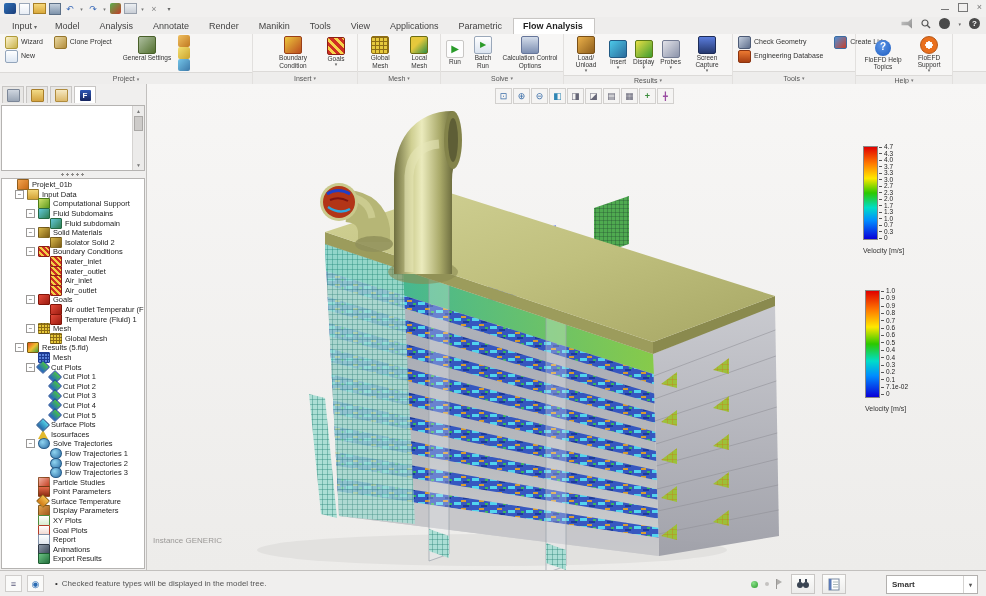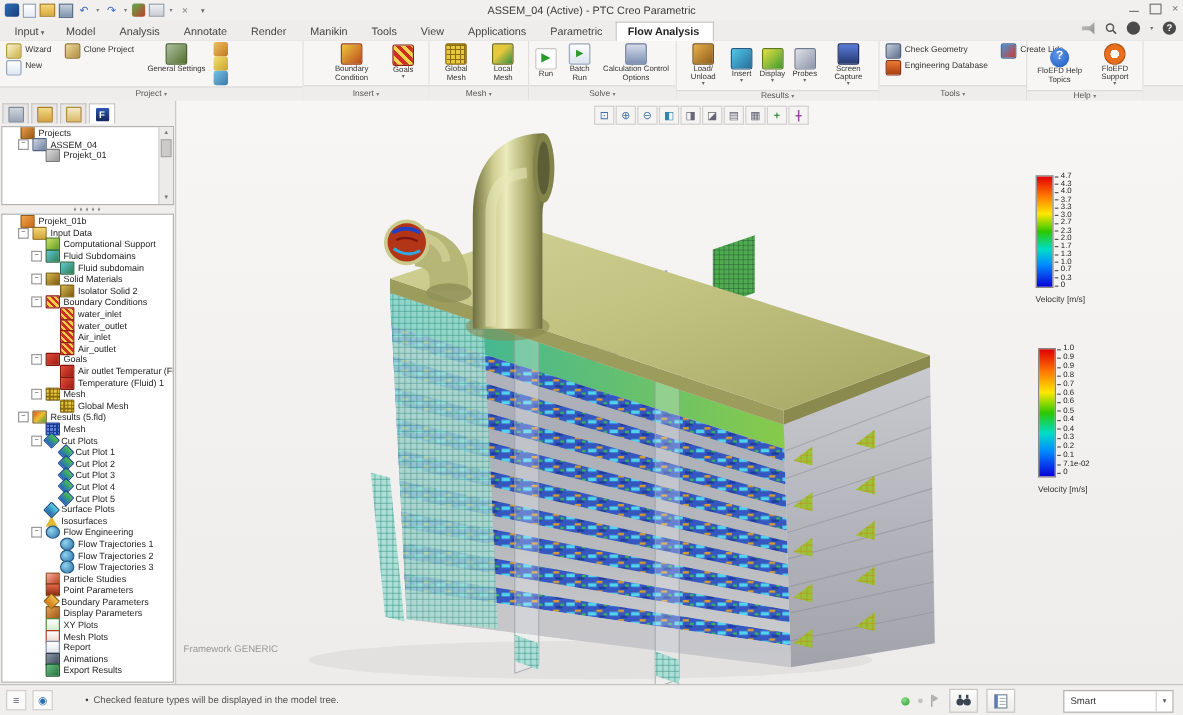--- a/index.html
+++ b/index.html
@@ -150,30 +150,30 @@
   .legend-b .lticks{height:110px;margin-top:-2px;}
   .tickrow{display:flex;align-items:center;gap:2px;}
   .tmark{width:3px;height:1px;background:#555;flex:none;}
   .ticklabel{font-size:6.5px;color:#222;line-height:1;}
   .ltitle{font-size:7px;color:#333;margin-top:7px;}
   
   .statusbar{position:absolute;left:0;top:570px;width:986px;height:26px;background:#f0efee;border-top:1px solid #c2c0be;}
   .sb-left{position:absolute;left:5px;top:4px;display:flex;align-items:center;gap:5px;}
   .sbi{width:15px;height:15px;border:1px solid #cfcdcb;background:#fafaf9;display:flex;align-items:center;justify-content:center;font-size:9px;color:#557;}
   .sbi[data-icon="search-tool"]{color:#2a6cb4;}
-  .sb-msg{font-size:8px;color:#555;margin-left:22px;white-space:nowrap;}
+  .sb-msg{font-size:8px;color:#555;margin-left:6px;white-space:nowrap;}
   .sb-msg .bullet{color:#333;margin-right:4px;}
   .sb-right{position:absolute;right:8px;top:3px;display:flex;align-items:center;gap:7px;}
   .greendot{width:7px;height:7px;border-radius:50%;background:radial-gradient(circle at 35% 30%,#8ae08a,#2a9b2a);}
   .graydot{width:4px;height:4px;border-radius:50%;background:#c4c2c0;}
   .flagicon{position:relative;width:8px;height:10px;}
   .flagicon::before{content:"";position:absolute;left:0;top:0;width:1px;height:10px;background:#9a9896;}
   .flagicon::after{content:"";position:absolute;left:1px;top:0;border-top:3px solid transparent;border-bottom:3px solid transparent;border-left:5px solid #b0aeac;}
   .sbbtn{width:22px;height:18px;border:1px solid #c9c7c5;background:linear-gradient(#fdfdfc,#ececeb);display:flex;align-items:center;justify-content:center;}
-  .smart-select{width:90px;height:17px;border:1px solid #b2b0ae;background:#fff;font-size:8px;color:#333;display:flex;align-items:center;}
+  .smart-select{width:90px;height:17px;border:1px solid #b2b0ae;background:#fff;font-size:8px;color:#333;display:flex;align-items:center;font-weight:bold;}
   .smart-select .sval{flex:1;padding-left:5px;}
   .smart-select .scaret{width:13px;height:100%;border-left:1px solid #d5d3d1;display:flex;align-items:center;justify-content:center;font-size:6px;color:#555;}
 </style>
 </head>
 <body>
 
 <div class="titlebar">
   <div class="qat">
     <span class="qi" data-icon="creo-logo"></span>
     <span class="qi" data-icon="new"></span>
@@ -182,21 +182,20 @@
     <span class="qi" style="color:#3a6ab8">↶</span>
       <span class="qi" style="width:5px;font-size:5px;color:#777">▾</span>
     <span class="qi" style="color:#3a6ab8">↷</span>
       <span class="qi" style="width:5px;font-size:5px;color:#777">▾</span>
     <span class="qi" data-icon="regenerate"></span>
     <span class="qi" data-icon="windows"></span>
       <span class="qi" style="width:5px;font-size:5px;color:#777">▾</span>
     <span class="qi" style="color:#888">×</span>
     <span class="qi" style="font-size:6px;color:#666">▾</span>
   </div>
-  <div class="title-text">ASSEM_04 (Active) - PTC Creo Parametric</div>
   <div class="winctrl">
     <span class="winmin"></span>
     <span class="winbox"></span>
     <span style="color:#777">×</span>
   </div>
 </div>
 
 <div class="tabrow">
   <div style="display:flex;align-items:flex-end;padding-left:3px;">
 
@@ -485,40 +484,20 @@
           <span class="lpti" data-icon="folder-browser"></span>
         </div>
       <div class="lptab">
           <span class="lpti" data-icon="favorites"></span>
         </div>
       <div class="lptab" data-active="true">
           <span class="lpti" data-icon="flow-analysis-tree">F</span>
         </div>
     </div>
     <div class="projbox">
-      <div>
-
-          <div class="trow" data-level="0">
-            <span class="exp" data-exp="none">−</span>
-            <span class="ticon" data-ticon="projects"></span>
-            <span>Projects</span>
-          </div>
-
-          <div class="trow" data-level="1">
-            <span class="exp" data-exp="minus">−</span>
-            <span class="ticon" data-ticon="assembly"></span>
-            <span>ASSEM_04</span>
-          </div>
-
-          <div class="trow" data-level="2">
-            <span class="exp" data-exp="none">−</span>
-            <span class="ticon" data-ticon="project"></span>
-            <span>Projekt_01</span>
-          </div>
-        </div>
       <div class="projscroll">
         <span class="sarrow">▲</span>
         <span class="sthumb"></span>
         <span class="sarrow" style="position:absolute;bottom:1px">▼</span>
       </div>
     </div>
     <div class="splitter">
         <span class="dots"></span>
       </div>
     <div class="treebox">
@@ -682,21 +661,21 @@
 
           <div class="trow" data-level="2">
             <span class="exp" data-exp="none">−</span>
             <span class="ticon" data-ticon="isosurfaces"></span>
             <span>Isosurfaces</span>
           </div>
 
           <div class="trow" data-level="2">
             <span class="exp" data-exp="minus">−</span>
             <span class="ticon" data-ticon="flow-trajectories"></span>
-            <span>Flow Engineering</span>
+            <span>Solve Trajectories</span>
           </div>
 
           <div class="trow" data-level="3">
             <span class="exp" data-exp="none">−</span>
             <span class="ticon" data-ticon="flow-trajectory"></span>
             <span>Flow Trajectories 1</span>
           </div>
 
           <div class="trow" data-level="3">
             <span class="exp" data-exp="none">−</span>
@@ -718,39 +697,39 @@
 
           <div class="trow" data-level="2">
             <span class="exp" data-exp="none">−</span>
             <span class="ticon" data-ticon="point-parameters"></span>
             <span>Point Parameters</span>
           </div>
 
           <div class="trow" data-level="2">
             <span class="exp" data-exp="none">−</span>
             <span class="ticon" data-ticon="surface-parameters"></span>
-            <span>Boundary Parameters</span>
+            <span>Surface Temperature</span>
           </div>
 
           <div class="trow" data-level="2">
             <span class="exp" data-exp="none">−</span>
             <span class="ticon" data-ticon="volume-parameters"></span>
             <span>Display Parameters</span>
           </div>
 
           <div class="trow" data-level="2">
             <span class="exp" data-exp="none">−</span>
             <span class="ticon" data-ticon="xy-plots"></span>
             <span>XY Plots</span>
           </div>
 
           <div class="trow" data-level="2">
             <span class="exp" data-exp="none">−</span>
             <span class="ticon" data-ticon="goal-plots"></span>
-            <span>Mesh Plots</span>
+            <span>Goal Plots</span>
           </div>
 
           <div class="trow" data-level="2">
             <span class="exp" data-exp="none">−</span>
             <span class="ticon" data-ticon="report"></span>
             <span>Report</span>
           </div>
 
           <div class="trow" data-level="2">
             <span class="exp" data-exp="none">−</span>
@@ -1044,21 +1023,21 @@
             </div>
             <div class="tickrow">
               <span class="tmark"></span>
               <span class="ticklabel">0</span>
             </div>
           </div>
       </div>
       <div class="ltitle">Velocity [m/s]</div>
     </div>
 
-    <div class="instlabel">Framework GENERIC</div>
+    <div class="instlabel">Instance GENERIC</div>
   </div>
 </div>
 
 <div class="statusbar">
   <div class="sb-left">
     <span class="sbi">≡</span>
     <span class="sbi" data-icon="search-tool">◉</span>
     <span class="sb-msg"><span class="bullet">•</span><span>Checked feature types will be displayed in the model tree.</span></span>
   </div>
   <div class="sb-right">

